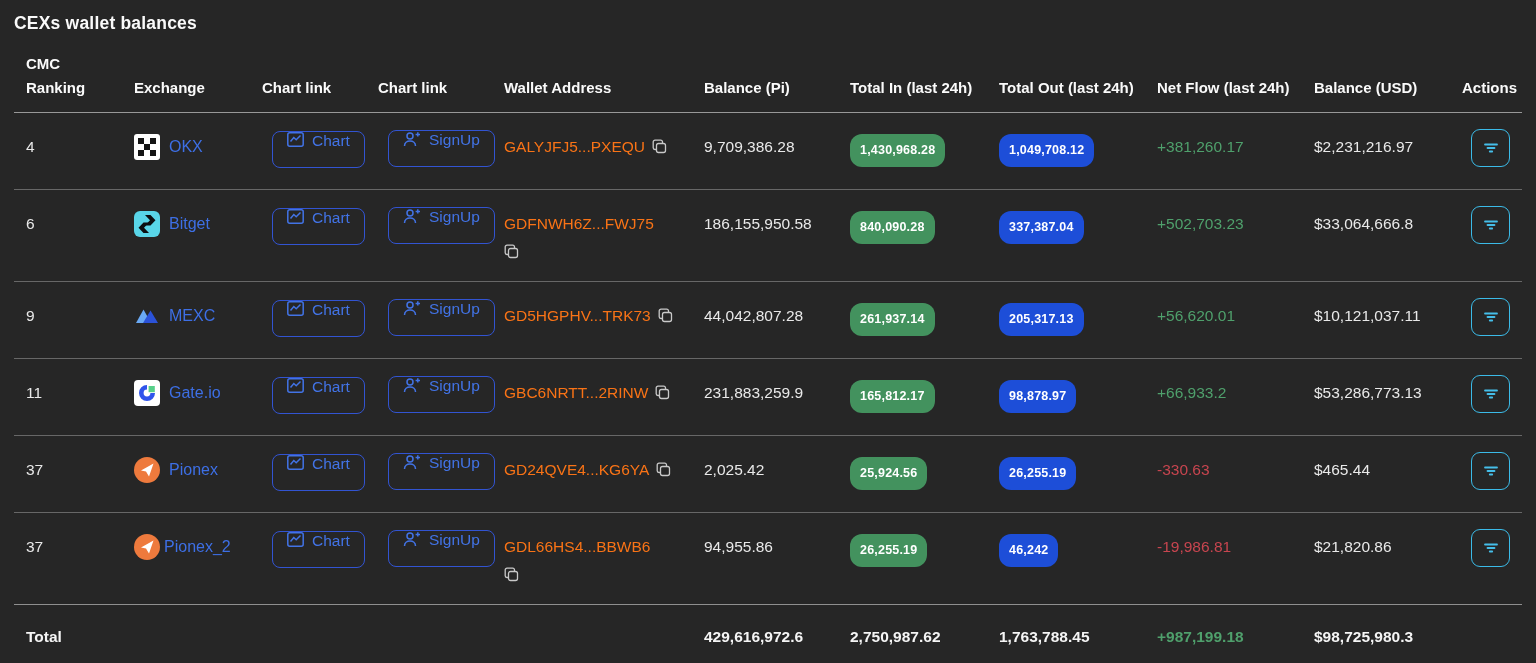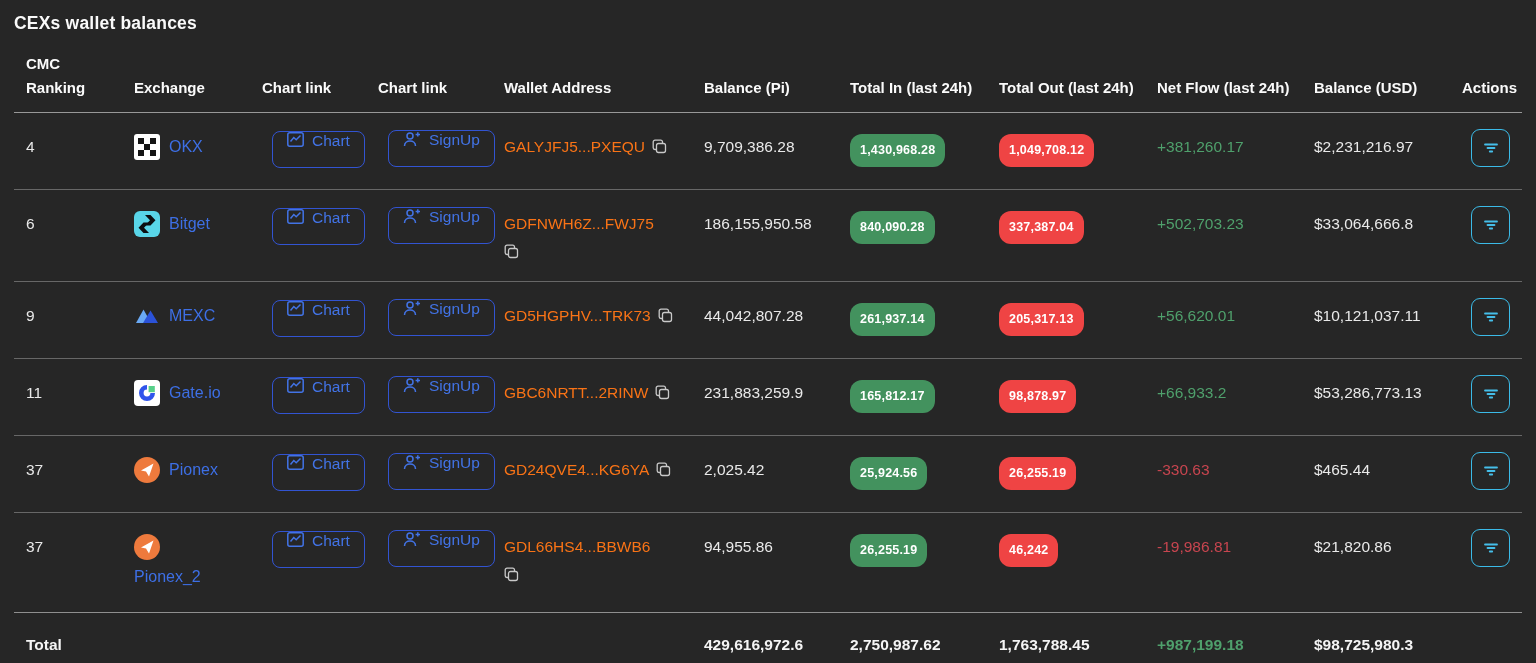--- a/index.html
+++ b/index.html
@@ -27,41 +27,41 @@
   tbody tr{border-bottom:1px solid #676767;}
   tbody tr:last-child{border-bottom:1px solid #8f8f8f;}
   tbody td{
     vertical-align:top;
     padding:21px 8px 22px 12px;
     font-size:15.5px;line-height:26px;color:#e9e9e9;
   }
   td.btn-cell{padding-top:16px;padding-bottom:16px;}
   td.c-action{padding-top:16px;padding-bottom:16px;}
   .exch{display:flex;align-items:flex-start;gap:9px;color:#3d6fe5;font-size:16px;cursor:pointer;}
-  .exch.stacked{flex-direction:column;align-items:flex-start;gap:4px;}
+  .exch.stacked{flex-direction:row;align-items:flex-start;gap:4px;}
   .exch-icon{display:flex;flex:0 0 auto;}
   .obtn{
     display:inline-flex;align-items:flex-start;gap:8px;
     height:37px;padding:0 14px;margin-left:10px;
     background:transparent;border:1.5px solid #3254d2;border-radius:8px;
     color:#4273e6;font-size:15.5px;font-family:inherit;cursor:pointer;white-space:nowrap;
   }
   .bicon{display:flex;}
   .addr{color:#f97316;text-decoration:none;cursor:pointer;}
   .copy-btn{
     background:none;border:none;padding:0;margin-left:7px;
     cursor:pointer;vertical-align:-2px;line-height:0;
   }
   .addr-stacked .copy-btn{display:block;margin:7px 0 0 0;}
   .badge{
     display:inline-block;padding:3px 10px 4px 10px;border-radius:12px;
     font-size:12.5px;font-weight:700;color:#fff;letter-spacing:.2px;vertical-align:middle;
   }
   .badge.green{background:#43925e;}
-  .badge.red{background:#ef4444;}
+  .badge.red{background:#1d4ed8;}
   .net-flow.pos{color:#4fa06c;}
   .net-flow.neg{color:#c7454f;}
   .abtn{
     width:39px;height:38px;margin-left:9px;
     display:inline-flex;align-items:center;justify-content:center;
     background:transparent;border:1.5px solid #3bbbe8;border-radius:9px;cursor:pointer;
   }
   tfoot tr{border-bottom:1px solid #8f8f8f;}
   tfoot td{
     font-weight:700;font-size:15.5px;color:#f5f5f5;

